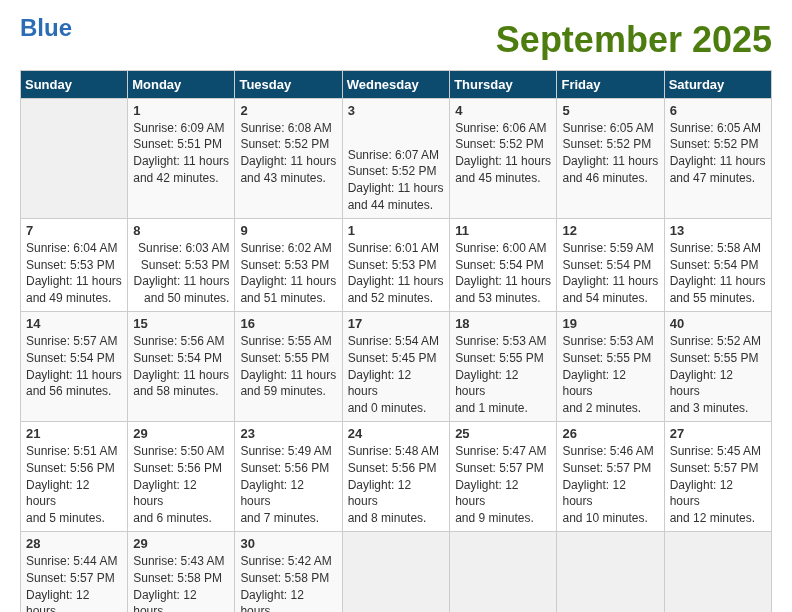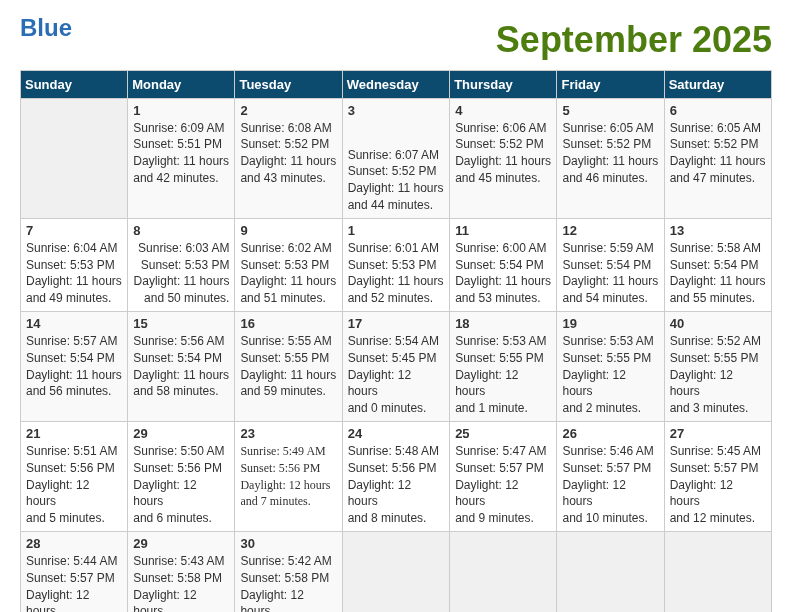--- a/index.html
+++ b/index.html
@@ -270,21 +270,21 @@
         </td>
         <td>
           <span class="day-number">29</span>
           <div class="day-info" style="white-space: pre-line;">Sunrise: 5:50 AM
 Sunset: 5:56 PM
 Daylight: 12 hours
 and 6 minutes.</div>
         </td>
         <td>
           <span class="day-number">23</span>
-          <div class="day-info" style="white-space: pre-line; font-family: Liberation Serif, serif;">Sunrise: 5:49 AM
+          <div class="day-info" style="white-space: pre-line;">Sunrise: 5:49 AM
 Sunset: 5:56 PM
 Daylight: 12 hours
 and 7 minutes.</div>
         </td>
         <td>
           <span class="day-number">24</span>
           <div class="day-info" style="white-space: pre-line;">Sunrise: 5:48 AM
 Sunset: 5:56 PM
 Daylight: 12 hours
 and 8 minutes.</div>

